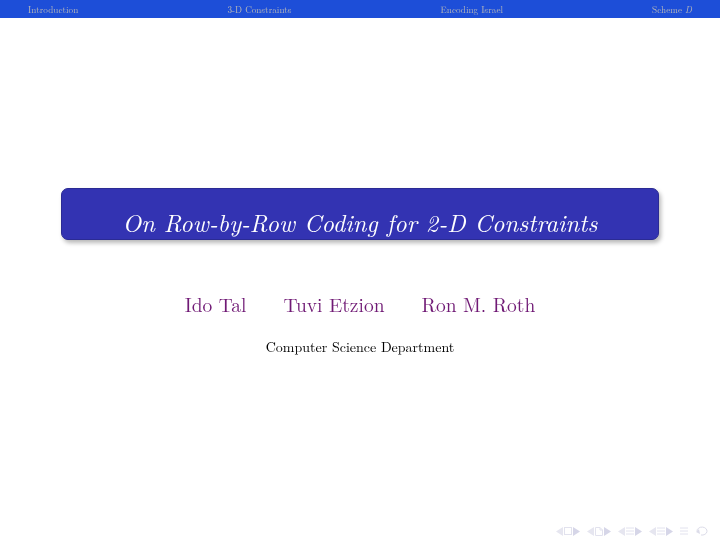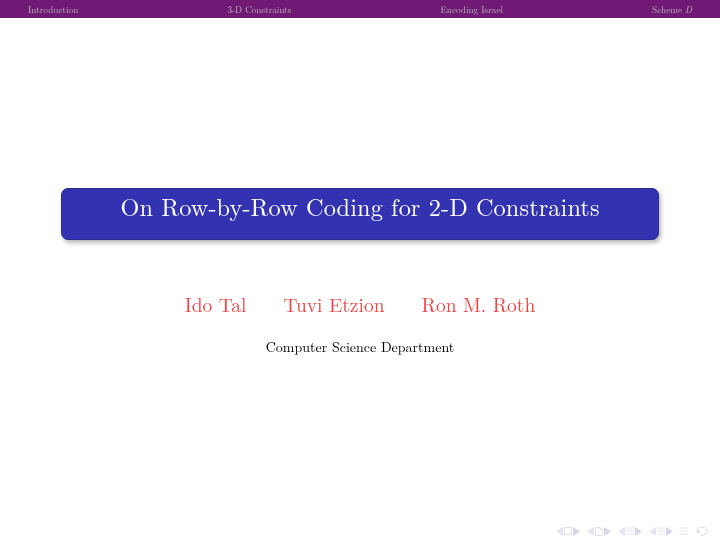--- a/index.html
+++ b/index.html
@@ -9,21 +9,21 @@
     width: 720px;
     height: 541px;
     background: #ffffff;
     font-family: "Latin Modern Roman", "CMU Serif", Georgia, "Times New Roman", serif;
     color: #000000;
   }
   .navbar {
     position: absolute;
     top: 0; left: 0; right: 0;
     height: 18px;
-    background: #701a75;
+    background: #1d4ed8;
     display: flex;
     align-items: center;
     color: #b8b8b8;
     font-size: 9.2px;
     padding: 0 28px 0 28px;
     justify-content: space-between;
   }
   .navbar .nav-item {
     white-space: nowrap;
   }
@@ -43,36 +43,37 @@
     position: absolute;
     left: 61px;
     top: 170px;
     width: 598px;
     height: 52px;
     background: #3333b2;
     border: 1px solid #2b2b94;
     border-radius: 7px;
     box-shadow: 2px 3px 4px rgba(0,0,0,0.28);
     display: flex;
-    align-items: flex-start;
+    align-items: flex-end;
     justify-content: center;
+    font-style: italic;
   }
   .title-block .title-text {
     color: #ffffff;
     font-size: 24.3px;
     font-weight: 400;
     letter-spacing: 0.1px;
   }
   .authors {
     position: absolute;
     top: 272px;
     left: 0; right: 0;
     text-align: center;
     font-size: 19.5px;
-    color: #ef4444;
+    color: #701a75;
   }
   .authors .author { display: inline-block; }
   .authors .sep { display: inline-block; width: 24px; }
   .affil {
     position: absolute;
     top: 319px;
     left: 0; right: 0;
     text-align: center;
     font-size: 14px;
     line-height: 1.32;

